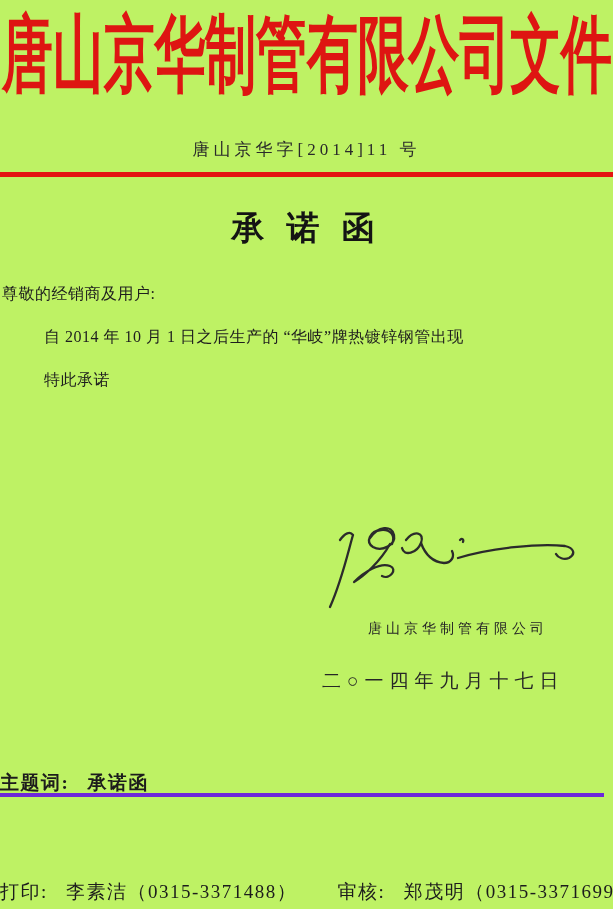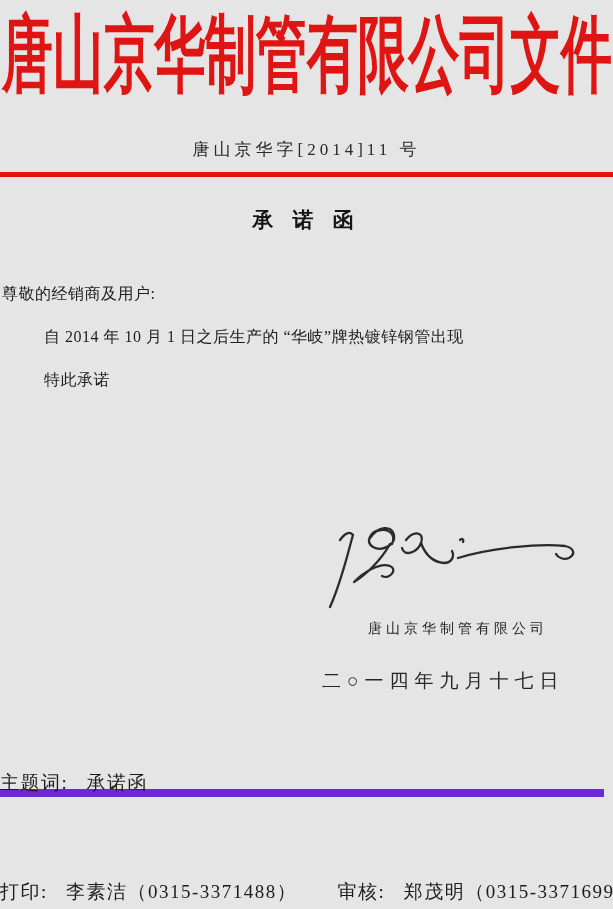--- a/index.html
+++ b/index.html
@@ -5,21 +5,21 @@
   * { margin: 0; padding: 0; box-sizing: border-box; }
   html, body { background: #ffffff; }
   body {
     font-family: "Liberation Serif", "DejaVu Serif", serif;
     color: var(--ink, #1e1e1e);
   }
   .page {
     position: relative;
     width: 613px;
     height: 909px;
-    background: #e5e5e5;
+    background: #bef264;
     overflow: hidden;
   }
 
   
   .org-title {
     position: absolute;
     top: 6px;
     left: 2px;
     white-space: nowrap;
     font-size: 84px;
@@ -49,21 +49,21 @@
     background: var(--rule-red, #e31511);
   }
 
   
   .letter-title {
     position: absolute;
     top: 206px;
     left: 0;
     width: 100%;
     text-align: center;
-    font-size: 21px;
+    font-size: 33px;
     font-weight: 700;
     letter-spacing: 7px;
     color: #141414;
   }
 
   
   .body-block {
     position: absolute;
     top: 272px;
     left: 2px;
@@ -106,21 +106,21 @@
   
   .footer-row {
     position: absolute;
     left: 0;
     width: 604px;
     font-size: 19px;
     letter-spacing: 1.5px;
     color: #1c1c1c;
     white-space: nowrap;
   }
-  .ruled { border-bottom: 8px solid #6d28d9; }
+  .ruled { border-bottom: 4px solid #6d28d9; font-weight: bold; }
   .row-subject { top: 770px; height: 27px; }
   .row-send    { top: 804px; height: 30px; }
   .row-issue   { top: 838px; height: 31px; display: flex; justify-content: space-between; align-items: flex-end; padding-bottom: 2px; width: 611px; border-bottom: 2px solid #151515;}
   .row-print   { top: 874px; height: 30px; padding-top: 5px; }
   .label-gap { display: inline-block; margin-left: 12px; }
   .reviewer-group { display: inline-block; margin-left: 34px; }
 </style>
 </head>
 <body style="--header-red: #de1512; --rule-red: #e31511; --ink: #1e1e1e;">
 

